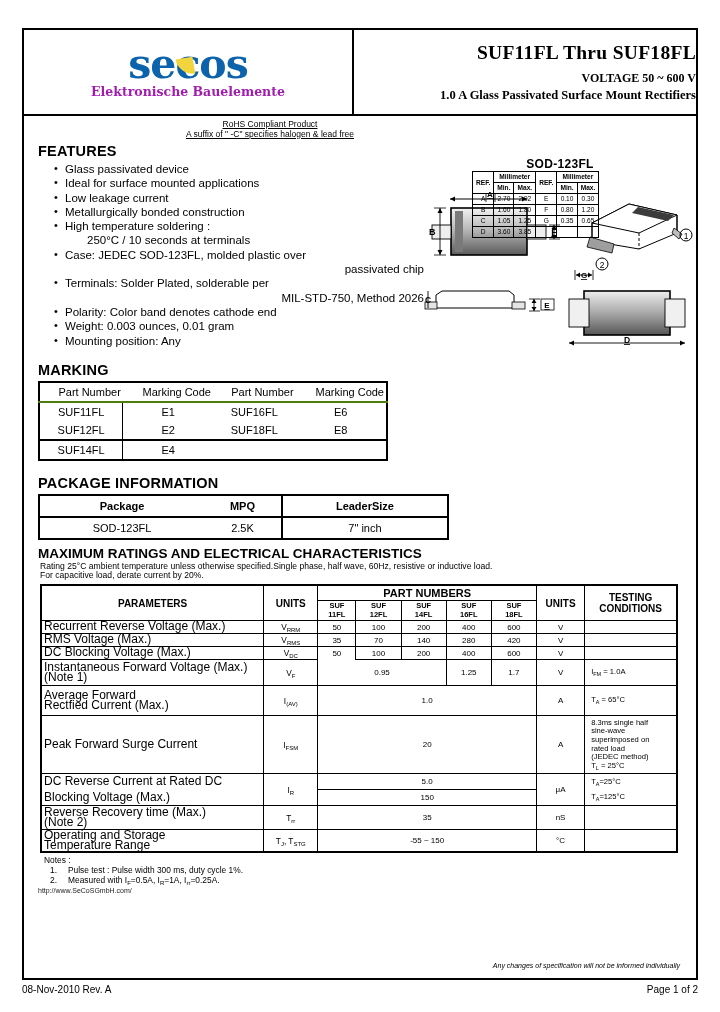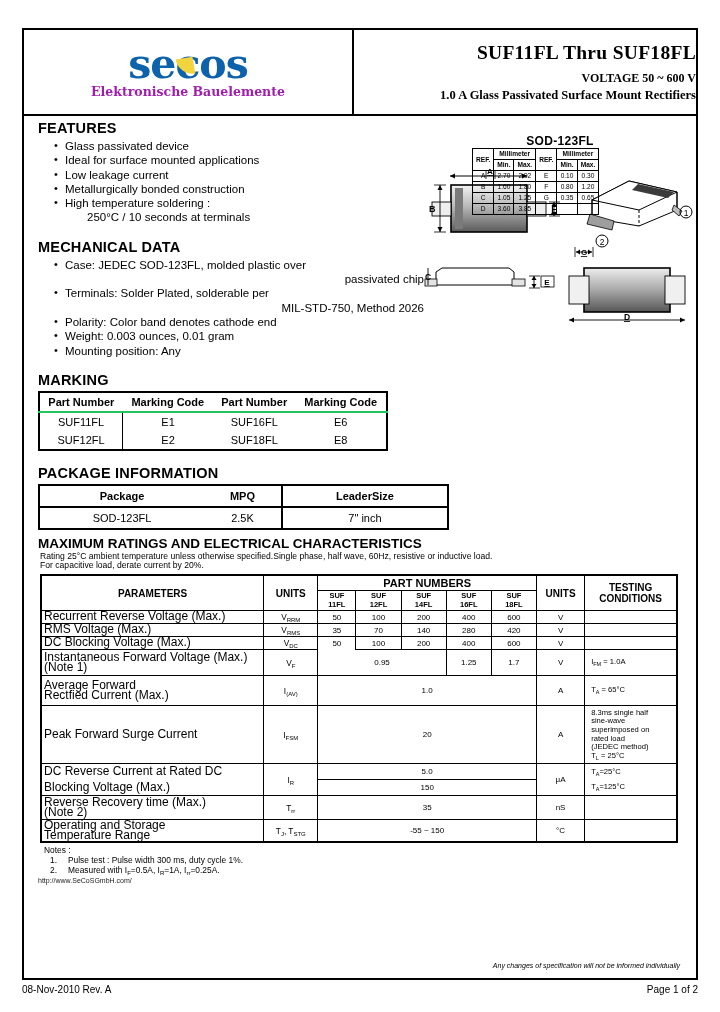--- a/index.html
+++ b/index.html
@@ -102,21 +102,21 @@
   
   table.mk {
     border-collapse: collapse;
     width: 350px;
     margin-top: 2px;
     border: 2px solid #000;
   }
   table.mk th, table.mk td {
     font-size: 11px; text-align: center; padding: 3px 2px;
   }
-  table.mk th { font-weight: bold; border-bottom: 2px solid #22c55e; }
+  table.mk th { font-weight: normal; border-bottom: 2px solid #4d7c0f; text-align: right; }
   table.mk td.sep { border-left: 1.5px solid #000; }
   table.mk tr.line td { border-bottom: 2px solid #000; }
 
   
   table.pk {
     border-collapse: collapse;
     width: 411px;
     margin-top: 2px;
     border: 2px solid #000;
   }
@@ -212,35 +212,38 @@
         <div class="logo-sub">Elektronische Bauelemente</div>
       </div>
     </div>
     <div class="header-right">
       <div class="hdr-title">SUF11FL Thru SUF18FL</div>
       <div class="hdr-volt">VOLTAGE 50 ~ 600 V</div>
       <div class="hdr-desc">1.0 A Glass Passivated Surface Mount Rectifiers</div>
     </div>
   </div>
 
+  <div class="rohs">
+    <span>RoHS Compliant Product</span>
+    <span>A suffix of " -C" specifies halogen &amp; lead free</span>
+  </div>
 
   <div class="cols">
     <div class="col-left">
 
       <h2 class="sec">FEATURES</h2>
       <ul class="feat">
         <li>Glass passivated device</li>
         <li>Ideal for surface mounted applications</li>
         <li>Low leakage current</li>
         <li>Metallurgically bonded construction</li>
         <li>High temperature soldering :</li>
         <li class="nobullet">250°C / 10 seconds at terminals</li>
       </ul>
 
-      <h2 class="sec" style="margin-top:14px">MECHANICAL DATA</h2>
       <ul class="feat">
         <li>Case: JEDEC SOD-123FL, molded plastic over</li>
         <li class="indent2">passivated chip</li>
         <li>Terminals: Solder Plated, solderable per</li>
         <li class="indent2">MIL-STD-750, Method 2026</li>
         <li>Polarity: Color band denotes cathode end</li>
         <li>Weight: 0.003 ounces, 0.01 gram</li>
         <li>Mounting position: Any</li>
       </ul>
 
@@ -257,20 +260,26 @@
           <td>SUF11FL</td>
           <td class="sep">E1</td>
           <td>SUF16FL</td>
           <td>E6</td>
         </tr>
         <tr class="line">
           <td>SUF12FL</td>
           <td class="sep">E2</td>
           <td>SUF18FL</td>
           <td>E8</td>
+        </tr>
+        <tr>
+          <td>SUF14FL</td>
+          <td class="sep">E4</td>
+          <td></td>
+          <td></td>
         </tr>
       </tbody>
         </table>
 
       <h2 class="sec" style="margin-top:14px">PACKAGE INFORMATION</h2>
       <table class="pk">
         <tbody>
             <tr>
           <th>Package</th>
           <th>MPQ</th>

